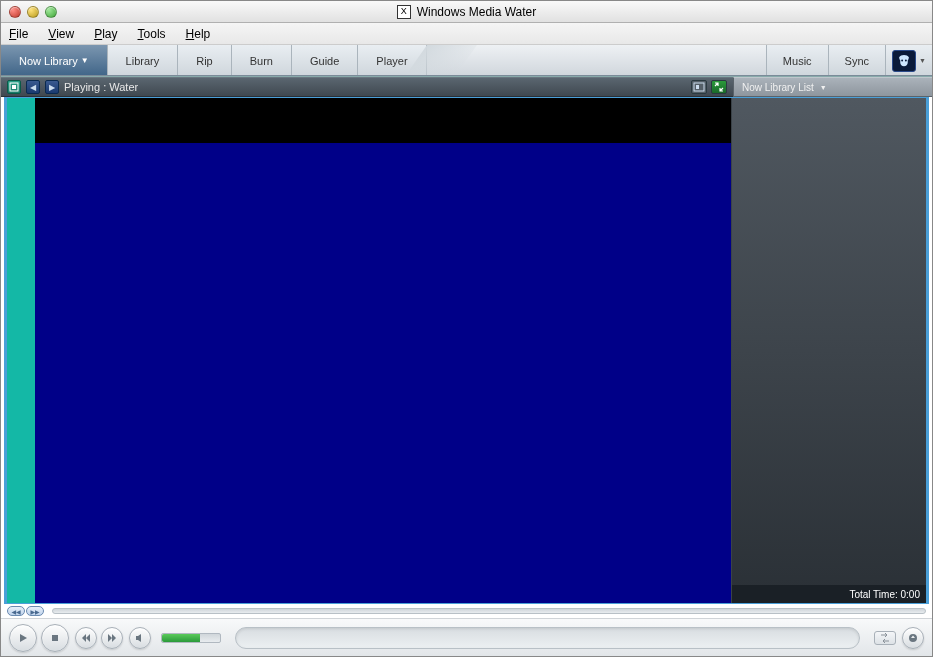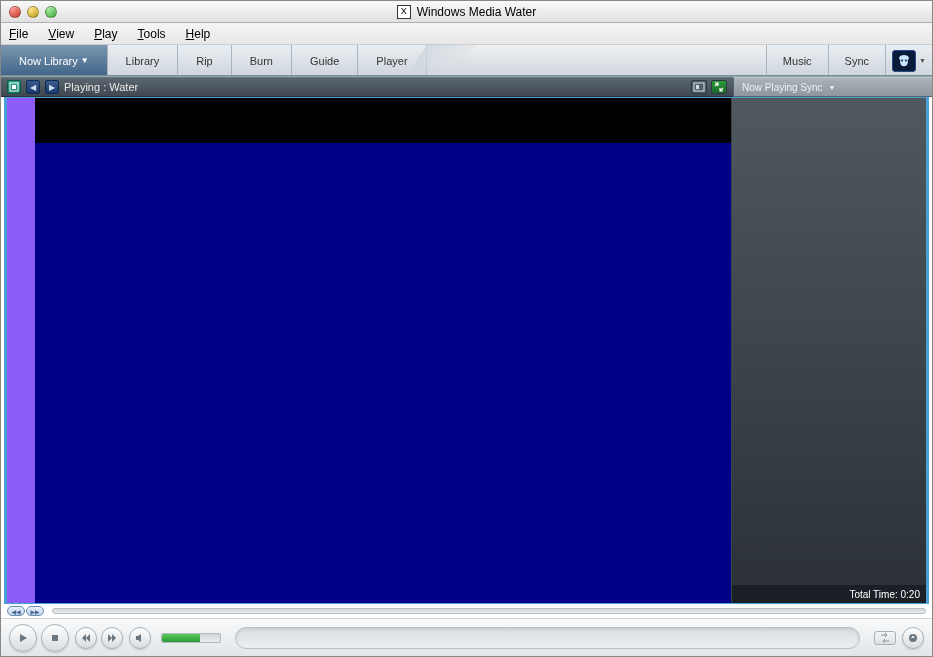--- a/index.html
+++ b/index.html
@@ -43,21 +43,21 @@
 .navarrow{width:14px;height:14px;background:linear-gradient(#3a5a90,#1a3a70);border:1px solid #0a2a50;border-radius:2px;display:flex;align-items:center;justify-content:center;color:#cde;font-size:8px;}
 .infobar-right{display:flex;align-items:center;gap:4px;}
 .tiny-ico{width:16px;height:14px;border:1px solid #2a3a40;border-radius:2px;background:#556068;display:flex;align-items:center;justify-content:center;}
 .tiny-ico.green{background:linear-gradient(#2a9a3a,#1a6a2a);}
 
 
 .playlist-header{height:20px;background:linear-gradient(#aab2ba,#8e969e);color:#f0f0f0;font-size:10px;display:flex;align-items:center;padding:0 8px;border-left:1px solid #5a636b;border-top:1px solid #bfc6cc;border-bottom:1px solid #5a636b;}
 .playlist-header .chev{margin-left:6px;font-size:7px;}
 
 
-.main { flex:1; display:flex; border:1px solid #4a9fd8; border-left-width:3px; border-right-width:3px; margin:0 3px; background:#8b5cf6; min-height:0;padding-left:28px;}
+.main { flex:1; display:flex; border:1px solid #4a9fd8; border-left-width:3px; border-right-width:3px; margin:0 3px; background:#14b8a6; min-height:0;padding-left:28px;}
 .video-area{flex:1;display:flex;flex-direction:column;background:#000;position:relative;}
 .video-black-top{height:45px;background:#000;}
 .video-blue{flex:1;background:#000088;}
 .playlist-pane{width:195px;background:linear-gradient(to bottom,#505860,#2a3036);display:flex;flex-direction:column;border-left:1px solid #3a4248;}
 .playlist-body{flex:1;}
 .playlist-footer{height:18px;color:#fff;font-size:10px;display:flex;align-items:center;justify-content:flex-end;padding:0 6px;background:#1a2026;}
 
 
 .seekbar-row{height:14px;display:flex;align-items:center;padding:0 6px 0 6px;background:#fff;}
 .pillpair{display:flex;gap:1px;}
@@ -161,36 +161,36 @@
             </svg>
         </span>
         <span class="tiny-ico green">
           <svg viewBox="0 0 10 10" width="10" height="10">
               <path d="M1 4 L4 1 M1 1h3v3 M9 6 L6 9 M9 9h-3v-3" stroke="#fff" stroke-width="1.2" fill="none"></path>
             </svg>
         </span>
       </div>
     </div>
     <div class="playlist-header" style="width:199px;">
-      <span>Now Playing Sync</span>
+      <span>Now Library List</span>
       <span class="chev">▼</span>
     </div>
   </div>
 
   <div class="main">
     <div class="video-area">
       <div class="video-black-top"></div>
       <div class="video-blue"></div>
     </div>
     <div class="playlist-pane">
       <div class="playlist-body"></div>
       <div class="playlist-footer">
         <span>Total Time:</span>
         <span>&nbsp;</span>
-        <span>0:20</span>
+        <span>0:00</span>
       </div>
     </div>
   </div>
 
   <div class="seekbar-row">
     <div class="pillpair">
       <div class="pill">◀◀</div>
       <div class="pill">▶▶</div>
     </div>
     <div class="seek-track"></div>

